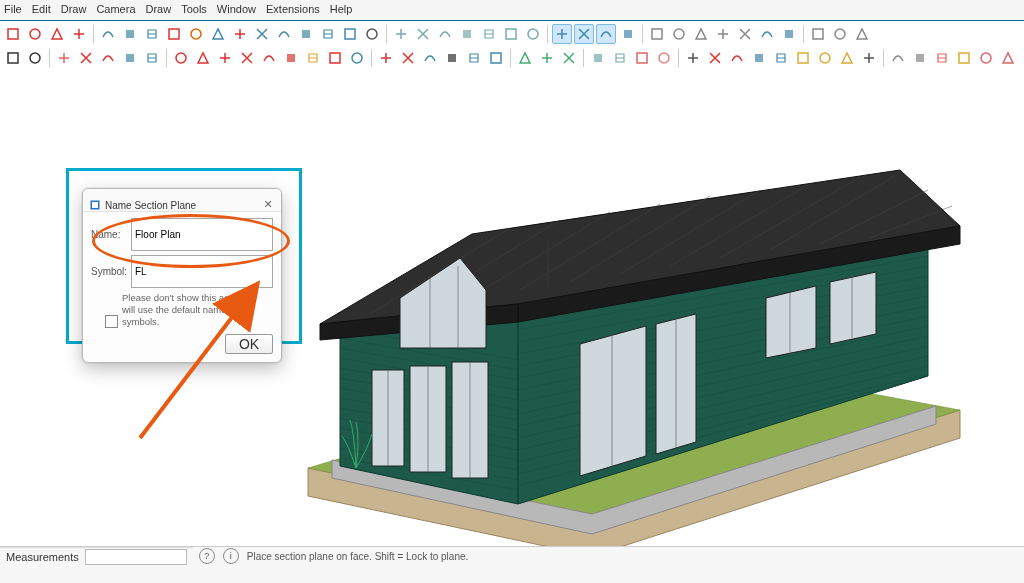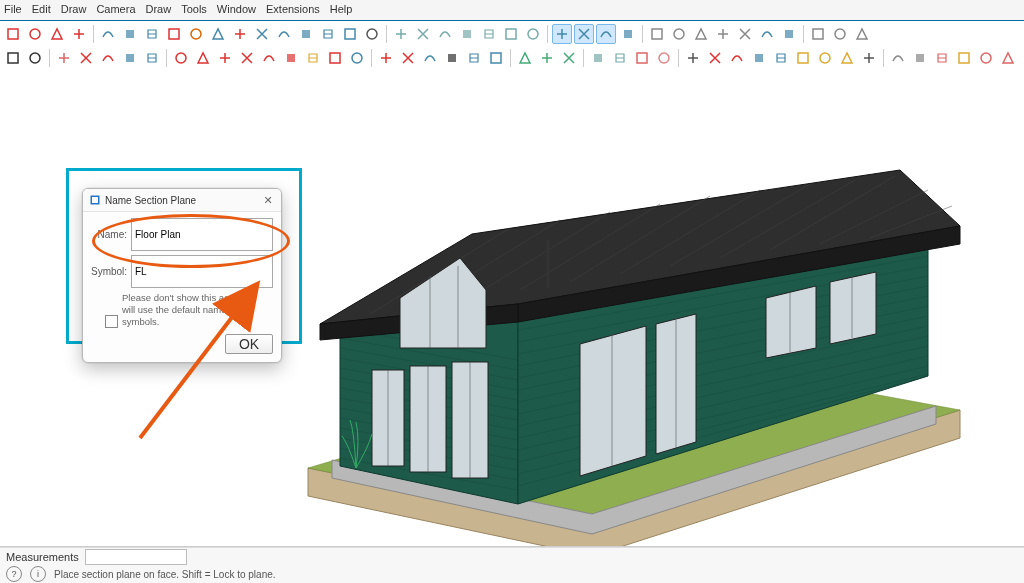--- a/index.html
+++ b/index.html
@@ -9,35 +9,35 @@
   
   .toolbars{background:#fff;padding:2px 2px 4px 2px;border-bottom:1px solid #d8d8d8}
   .toolbar-row{display:flex;flex-wrap:nowrap;align-items:center;height:22px;margin-bottom:2px}
   .tool{width:18px;height:18px;margin:0 1px;display:flex;align-items:center;justify-content:center;border:1px solid transparent;border-radius:2px;position:relative}
   .tool.active{background:#cfe8ff;border-color:#7ab8ec}
   .sep{width:1px;height:18px;background:#ccc;margin:0 3px}
   .ico{width:14px;height:14px}
   
   .viewport{position:absolute;top:68px;left:0;right:0;bottom:36px;background:#ffffff;overflow:hidden}
   
-  .statusbar{position:absolute;bottom:0;left:0;right:0;height:36px;border-top:1px solid #ccc;background:#f7f7f7;display:flex;flex-direction:column}
+  .statusbar{position:absolute;bottom:0;left:0;right:0;height:36px;border-top:1px solid #ccc;background:#f7f7f7;display:flex;flex-direction:row}
   .measure-row{height:18px;display:flex;align-items:center;padding:0 6px;gap:6px;border-top:1px solid #ddd}
   .measure-input{width:100px;height:14px;border:1px solid #bbb;background:#fff}
   .tip-row{height:18px;display:flex;align-items:center;padding:0 6px;gap:8px;font-size:10px;color:#555}
   .tip-ico{width:14px;height:14px;border:1px solid #888;border-radius:50%;display:flex;align-items:center;justify-content:center;font-size:9px;color:#555}
   
   .annot-box{position:absolute;left:66px;top:100px;width:230px;height:170px;border:3px solid #00aacc;background:rgba(240,250,255,0)}
   .dialog{position:absolute;left:82px;top:120px;width:198px;background:#fdfdfd;border:1px solid #b8b8b8;border-radius:6px;box-shadow:0 6px 18px rgba(0,0,0,.25),0 0 0 1px rgba(0,0,0,.05);font-size:10px}
-  .dlg-title{height:22px;display:flex;align-items:center;padding:0 6px;border-bottom:1px solid #e3e3e3;background:#fafafa;border-radius:5px 5px 0 0;gap:4px}
+  .dlg-title{height:22px;display:flex;align-items:flex-end;padding:0 6px;border-bottom:1px solid #e3e3e3;background:#fafafa;border-radius:5px 5px 0 0;gap:4px}
   .dlg-title .tico{width:12px;height:12px;color:#2673c9}
   .dlg-title .t{flex:1;font-size:10px;color:#333}
   .dlg-close{width:14px;height:14px;display:flex;align-items:center;justify-content:center;color:#666;font-size:11px}
   .dlg-body{padding:6px 8px 8px 8px}
   .frow{display:flex;align-items:center;margin-bottom:4px;gap:4px}
-  .flabel{width:36px;text-align:right;color:#555;font-size:10px}
+  .flabel{width:36px;text-align:left;color:#555;font-size:10px}
   .finput{flex:1;height:15px;border:1px solid #a8a8a8;padding:8px 3px;font-size:10px;background:#fff;outline:none}
   .chkrow{display:flex;align-items:flex-end;gap:4px;margin:4px 16px 6px 14px;color:#666;line-height:12px;font-size:9.5px}
   .chk{width:11px;height:11px;border:1px solid #888;background:#fff;flex-shrink:0;margin-top:1px}
   .okbtn{float:right;width:46px;height:18px;border:1px solid #999;background:linear-gradient(#fff,#eee);border-radius:2px;font-size:14px;display:flex;align-items:center;justify-content:center}
   .oval{position:absolute;left:92px;top:146px;width:192px;height:48px;border:3px solid #e85a12;border-radius:50%/50%;pointer-events:none}
   
   .arrow-svg{position:absolute;left:130px;top:200px;pointer-events:none}
   
   .house-svg{position:absolute;left:260px;top:80px;width:720px;height:420px}
 </style>

